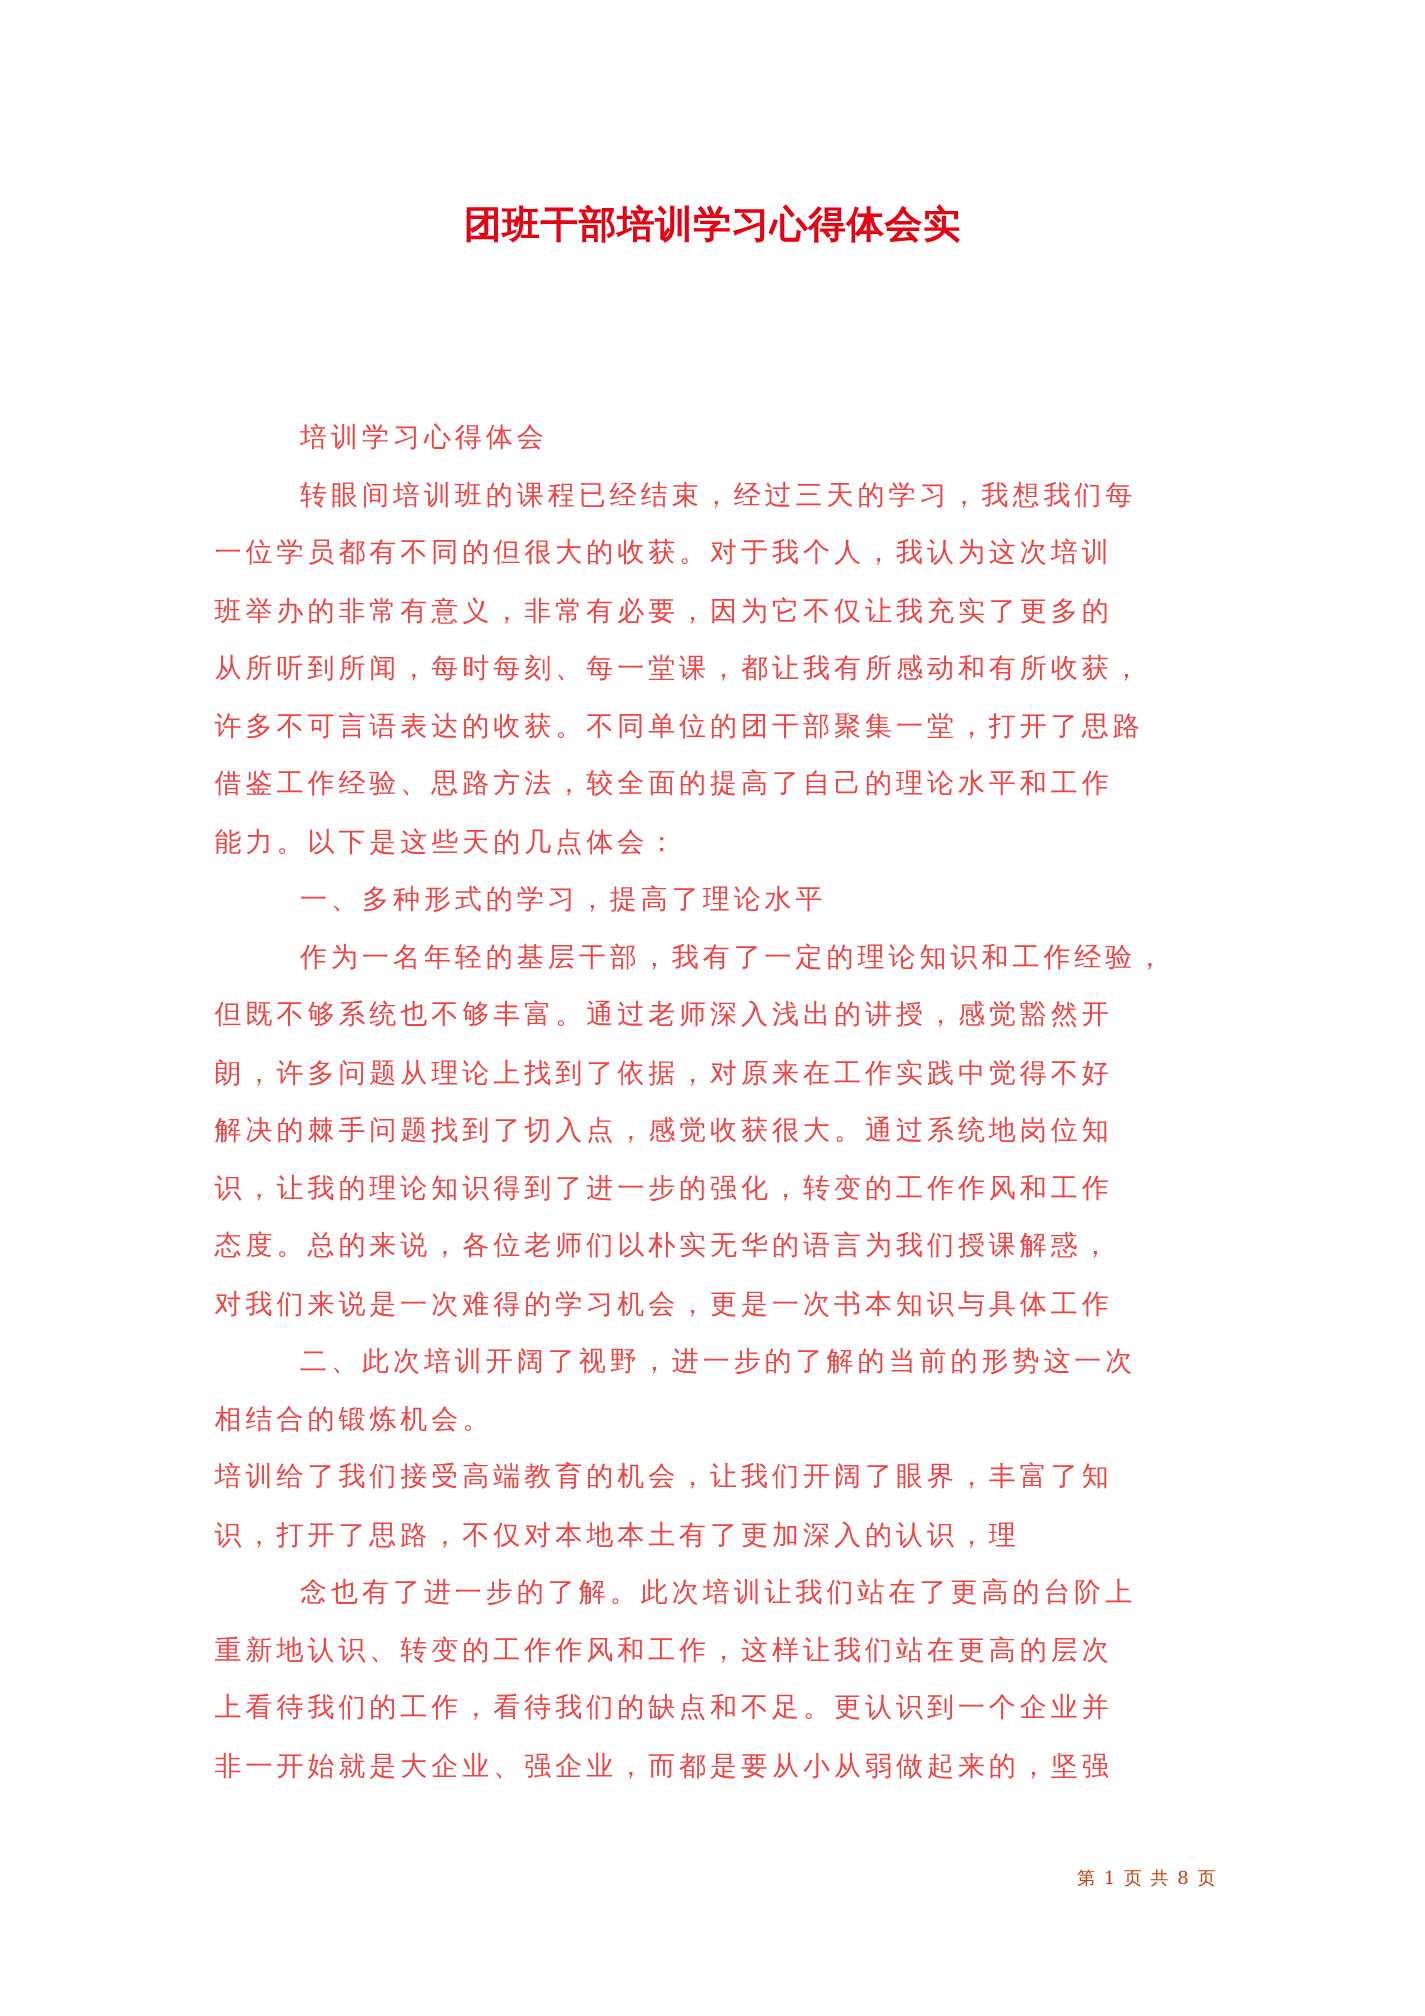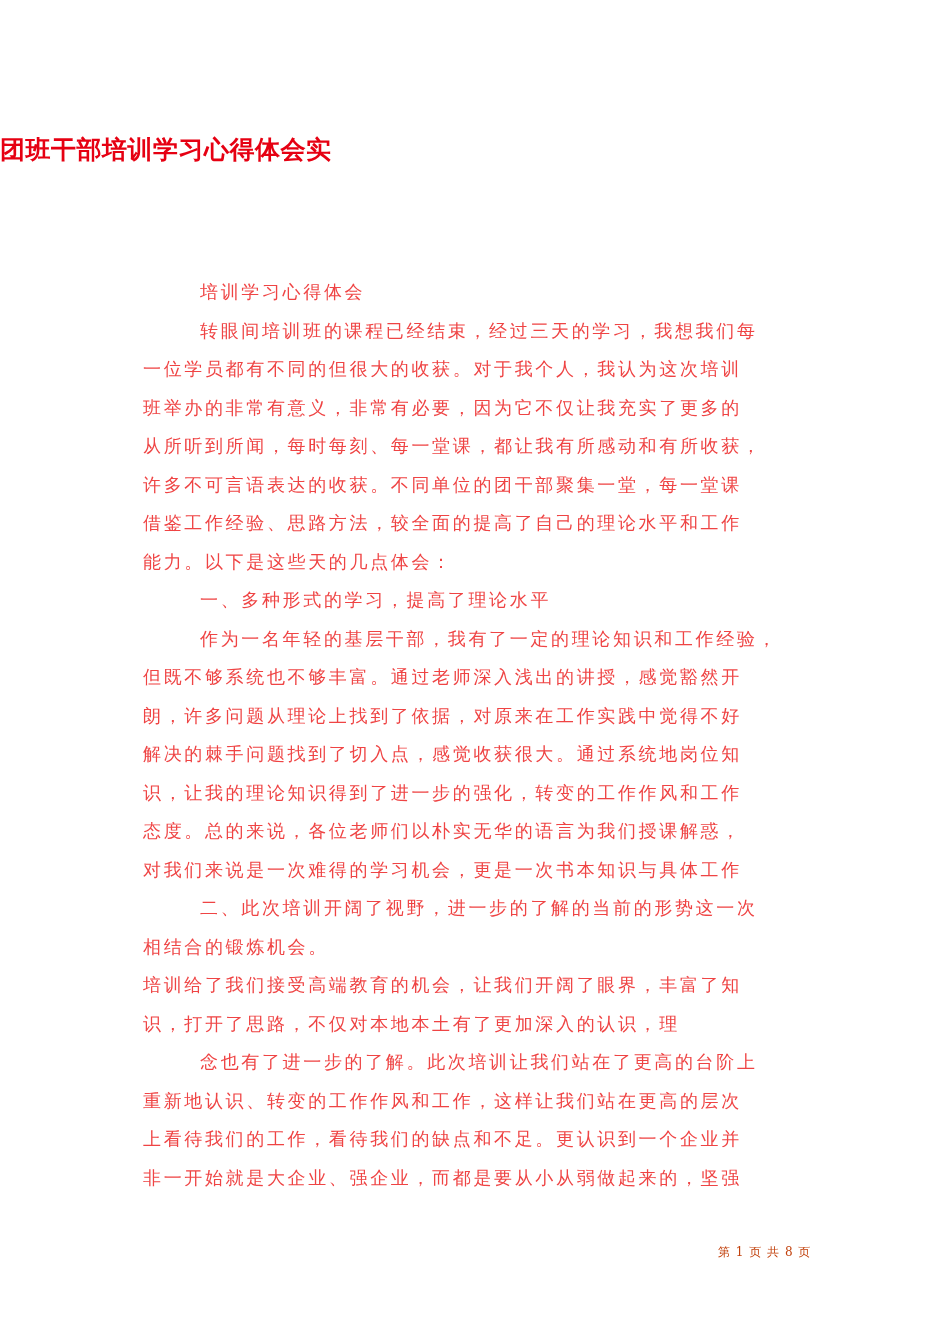--- a/index.html
+++ b/index.html
@@ -20,21 +20,21 @@
     left: 0; top: 0;
     width: 950px;
     height: 1344px;
     background: #ffffff;
   }
   .doc-title {
     position: absolute;
     left: 0;
     width: 950px;
     top: 134px;
-    text-align: left;
+    text-align: center;
     font-size: 25px;
     font-weight: bold;
     color: #e60012;
     letter-spacing: 0.5px;
     line-height: 32px;
   }
   .body-text {
     position: absolute;
     left: 143px;
     top: 273px;
@@ -69,21 +69,21 @@
 
 <div class="page">
   <div class="doc-title">团班干部培训学习心得体会实</div>
 
   <div class="body-text">
     <span class="line indent">培训学习心得体会</span>
     <span class="line indent">转眼间培训班的课程已经结束，经过三天的学习，我想我们每</span>
     <span class="line">一位学员都有不同的但很大的收获。对于我个人，我认为这次培训</span>
     <span class="line">班举办的非常有意义，非常有必要，因为它不仅让我充实了更多的</span>
     <span class="line">从所听到所闻，每时每刻、每一堂课，都让我有所感动和有所收获，</span>
-    <span class="line">许多不可言语表达的收获。不同单位的团干部聚集一堂，每一堂课</span>
+    <span class="line">许多不可言语表达的收获。不同单位的团干部聚集一堂，打开了思路</span>
     <span class="line">借鉴工作经验、思路方法，较全面的提高了自己的理论水平和工作</span>
     <span class="line">能力。以下是这些天的几点体会：</span>
     <span class="line indent">一、多种形式的学习，提高了理论水平</span>
     <span class="line indent">作为一名年轻的基层干部，我有了一定的理论知识和工作经验，</span>
     <span class="line">但既不够系统也不够丰富。通过老师深入浅出的讲授，感觉豁然开</span>
     <span class="line">朗，许多问题从理论上找到了依据，对原来在工作实践中觉得不好</span>
     <span class="line">解决的棘手问题找到了切入点，感觉收获很大。通过系统地岗位知</span>
     <span class="line">识，让我的理论知识得到了进一步的强化，转变的工作作风和工作</span>
     <span class="line">态度。总的来说，各位老师们以朴实无华的语言为我们授课解惑，</span>
     <span class="line">对我们来说是一次难得的学习机会，更是一次书本知识与具体工作</span>

